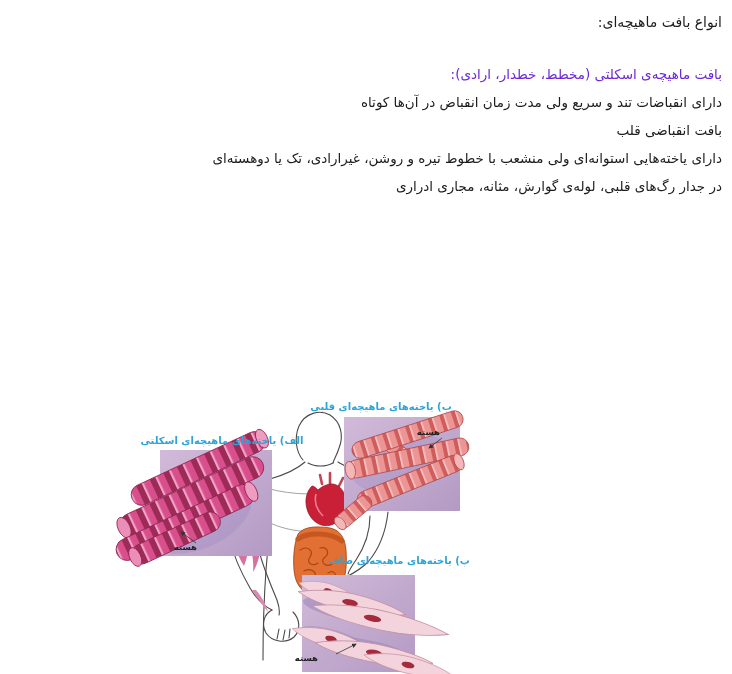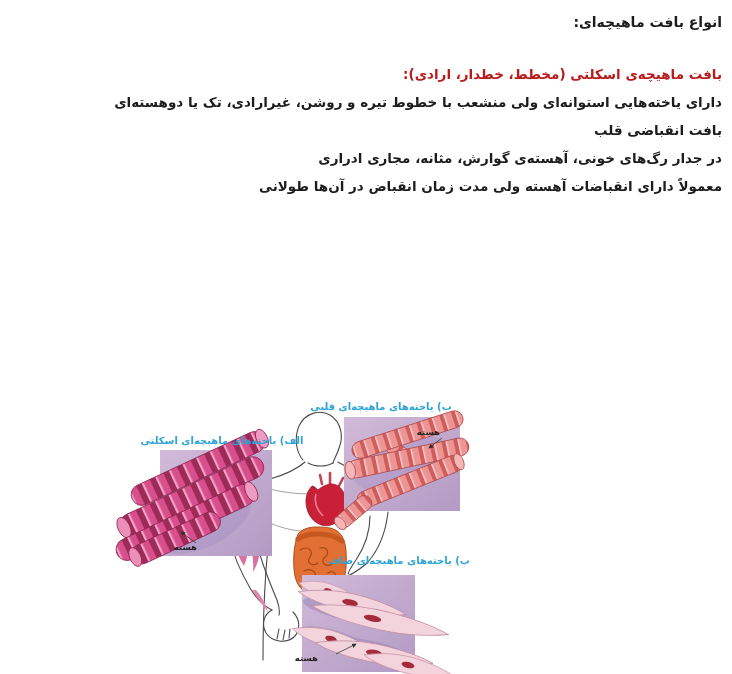--- a/index.html
+++ b/index.html
@@ -1,45 +1,45 @@
 <!DOCTYPE html>
 <html lang="fa"><head>
 <meta charset="utf-8">
 <style>
   html,body{margin:0;padding:0;background:#ffffff;width:732px;height:674px;overflow:hidden;
     font-family:"DejaVu Sans",sans-serif;}
   .page{position:relative;width:732px;height:674px;background:#fff;}
   .doc{position:absolute;top:8px;right:10px;left:4px;direction:rtl;text-align:right;
-    font-size:13.5px;font-weight:bold;color:#1c1c1c;}
+    font-size:13.5px;font-weight:normal;color:#1c1c1c;}
   .line{height:28px;line-height:28px;white-space:nowrap;}
   .title{height:28px;line-height:28px;font-size:14px;}
   .spacer{height:24px;}
-  .heading{color:#b91c1c;}
+  .heading{color:#6d28d9;}
   .figure{position:absolute;left:0;top:398px;width:732px;height:276px;}
   svg text.fig-label{font-size:10px;font-weight:bold;direction:rtl;}
   svg text.nucleus{font-size:8.5px;font-weight:bold;fill:#222222;direction:rtl;}
   .outline{fill:none;stroke:#4a4a4a;stroke-width:1.1;stroke-linecap:round;}
   .detail{fill:none;stroke:#8a8a8a;stroke-width:0.8;stroke-linecap:round;}
 </style>
 </head>
 <body>
 
 <div class="page">
 
   <div class="doc">
     <div class="title">انواع بافت ماهیچه‌ای:</div>
     <div class="spacer"></div>
 
     <div class="line heading">بافت ماهیچه‌ی اسکلتی (مخطط، خطدار، ارادی):</div>
-
+    <div class="line">دارای انقباضات تند و سریع ولی مدت زمان انقباض در آن‌ها کوتاه</div>
+
+    <div class="line">بافت انقباضی قلب</div>
     <div class="line">دارای یاخته‌هایی استوانه‌ای ولی منشعب با خطوط تیره و روشن، غیرارادی، تک یا دوهسته‌ای</div>
-    <div class="line">بافت انقباضی قلب</div>
-
-    <div class="line">در جدار رگ‌های خونی، آهسته‌ی گوارش، مثانه، مجاری ادراری</div>
-    <div class="line">معمولاً دارای انقباضات آهسته ولی مدت زمان انقباض در آن‌ها طولانی</div>
+
+    <div class="line">در جدار رگ‌های قلبی، لوله‌ی گوارش، مثانه، مجاری ادراری</div>
   </div>
 
   <svg class="figure" viewBox="0 0 732 276">
     <defs>
       <linearGradient id="pg" x1="0" y1="0" x2="1" y2="1">
         <stop offset="0" stop-color="#d2bad9"></stop>
         <stop offset="1" stop-color="#b29ac4"></stop>
       </linearGradient>
       <pattern id="sks" width="15" height="15" patternUnits="userSpaceOnUse">
         <rect width="15" height="15" fill="#d84f8b"></rect>

